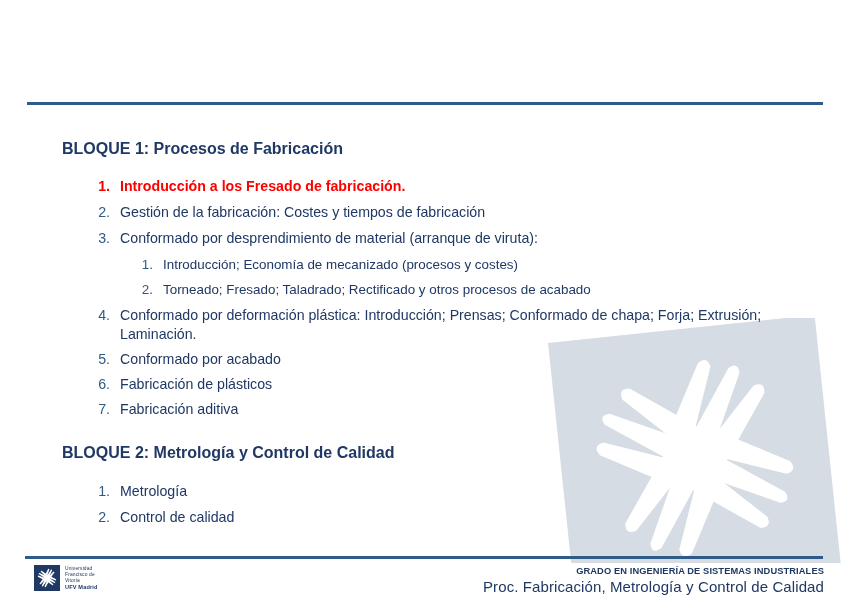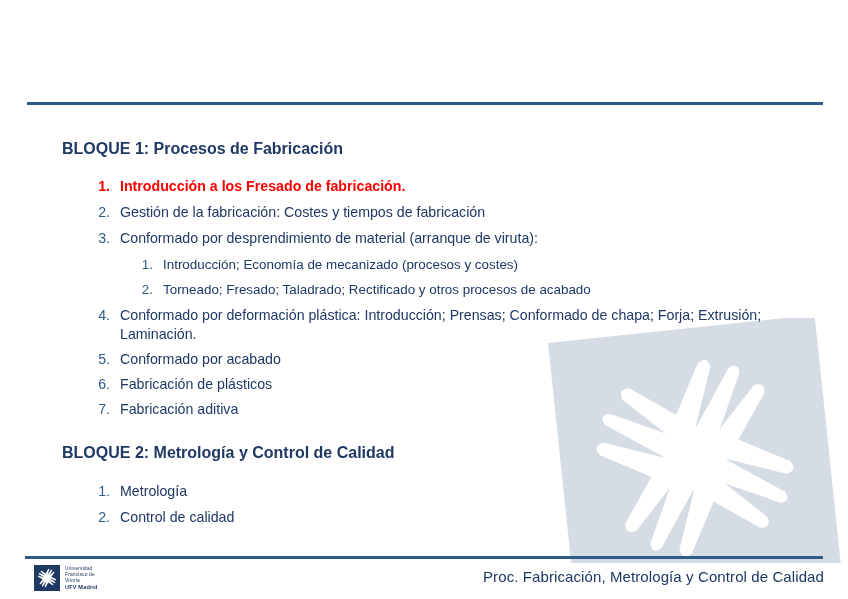--- a/index.html
+++ b/index.html
@@ -296,16 +296,17 @@
     </svg>
     <div class="logo-text">
       <div>Universidad</div>
       <div>Francisco de</div>
       <div>Vitoria</div>
       <div class="strong">UFV Madrid</div>
     </div>
   </div>
 
   <div class="footer-right">
+    <div class="footer-line1">GRADO EN INGENIERÍA DE SISTEMAS INDUSTRIALES</div>
     <div class="footer-line2">Proc. Fabricación, Metrología y Control de Calidad</div>
   </div>
 
 </div>
 
 </body></html>

